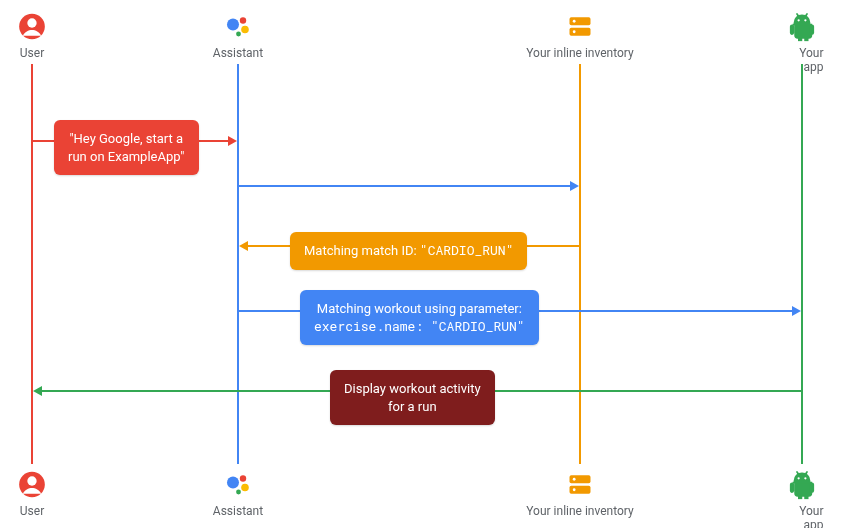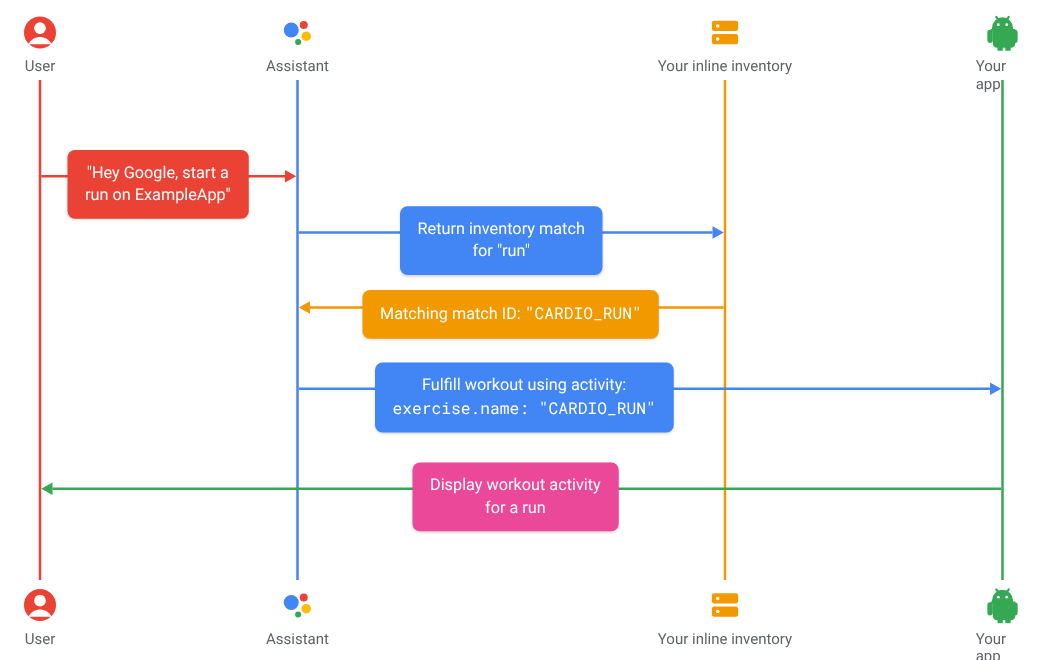--- a/index.html
+++ b/index.html
@@ -1,17 +1,17 @@
 <!DOCTYPE html>
 <html><head>
 <meta charset="utf-8">
 <style>
   html,body{margin:0;padding:0;background:#fff;font-family:Roboto,Arial,sans-serif;font-size:13px;color:#5f6368}
   .stage{position:relative;width:845px;height:528px}
-  .lane-label{position:absolute;text-align:left;transform:translateX(-50%);font-size:12px}
+  .lane-label{position:absolute;text-align:right;transform:translateX(-50%);font-size:12px}
   .icon{position:absolute;transform:translate(-50%,-50%)}
   .lifeline{position:absolute;width:2px;top:64px;bottom:64px;transform:translateX(-50%)}
   .msg{position:absolute;border-radius:6px;color:#fff;padding:10px 14px;font-size:13px;line-height:1.35;text-align:center;box-shadow:0 1px 2px rgba(0,0,0,.15);white-space:pre-line}
   .mono{font-family:"Roboto Mono",Menlo,Consolas,monospace}
   .arrow-line{position:absolute;height:2px}
   .arrow-head{position:absolute;width:0;height:0;border-top:5px solid transparent;border-bottom:5px solid transparent}
 </style>
 </head>
 <body>
 
@@ -60,39 +60,37 @@
   <div class="lifeline" style="left:580px;background:#f29900"></div>
   <div class="lifeline" style="left:802px;background:#34a853"></div>
 
   <div class="arrow-line" style="left:33px;top:140px;width:195px;background:#ea4335"></div>
   <div class="arrow-head" style="left:228px;top:136px;border-left:9px solid #ea4335"></div>
   <div class="msg" style="left:54px;top:120px;background:#ea4335">"Hey Google, start a
 run on ExampleApp"</div>
 
   <div class="arrow-line" style="left:239px;top:185px;width:331px;background:#4285f4"></div>
   <div class="arrow-head" style="left:570px;top:181px;border-left:9px solid #4285f4"></div>
-  <div class="msg" style="left:320px;top:165px;background:#4285f4">Return inventory match
-for "run"</div>
 
   <div class="arrow-line" style="left:248px;top:245px;width:331px;background:#f29900"></div>
   <div class="arrow-head" style="left:239px;top:241px;border-right:9px solid #f29900"></div>
   <div class="msg" style="left:290px;top:232px;background:#f29900;white-space:normal">
     <span>Matching match ID: </span><span class="mono">"CARDIO_RUN"</span>
   </div>
 
   <div class="arrow-line" style="left:239px;top:310px;width:553px;background:#4285f4"></div>
   <div class="arrow-head" style="left:792px;top:306px;border-left:9px solid #4285f4"></div>
   <div class="msg" style="left:300px;top:290px;background:#4285f4;white-space:normal">
-    <span style="white-space:pre-line">Fulfill workout using activity:
+    <span style="white-space:pre-line">Matching workout using parameter:
 </span><span class="mono">exercise.name: "CARDIO_RUN"</span>
   </div>
 
   <div class="arrow-line" style="left:42px;top:390px;width:759px;background:#34a853"></div>
   <div class="arrow-head" style="left:33px;top:386px;border-right:9px solid #34a853"></div>
-  <div class="msg" style="left:330px;top:370px;background:#ec4899">Display workout activity
+  <div class="msg" style="left:330px;top:370px;background:#7f1d1d">Display workout activity
 for a run</div>
 
   <div class="icon" style="left:32px;top:486px">
     <svg width="28" height="28" viewBox="0 0 24 24">
         <circle cx="12" cy="12" r="11" fill="#ea4335"></circle>
         <circle cx="12" cy="9" r="4" fill="#fff"></circle>
         <path d="M4 20c1.8-3.5 5-5 8-5s6.2 1.5 8 5" fill="#fff"></path>
       </svg>
   </div>
   <div class="lane-label" style="left:32px;top:504px">User</div>

